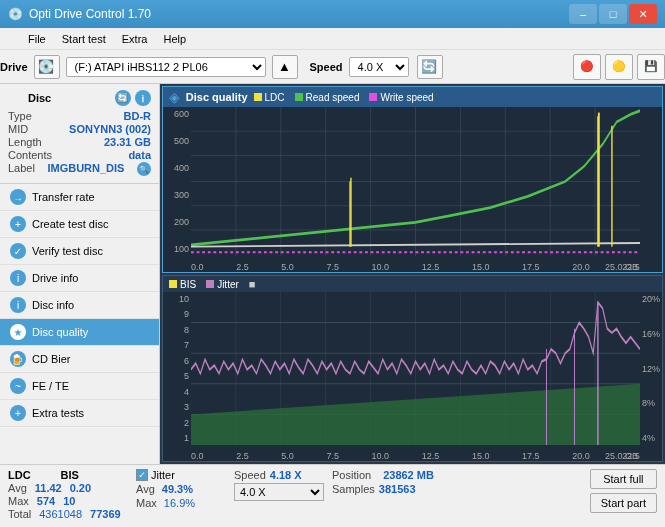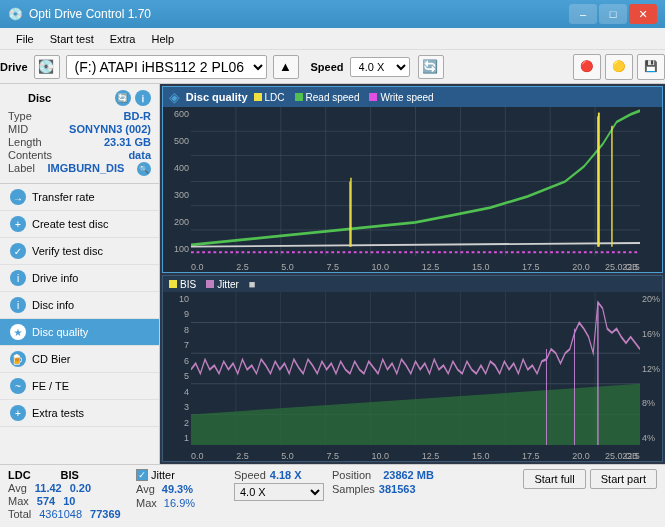--- a/index.html
+++ b/index.html
@@ -20,21 +20,21 @@
     .title-bar-btn.minimize { background: rgba(255,255,255,0.2); color: white; }
     .title-bar-btn.maximize { background: rgba(255,255,255,0.2); color: white; }
     .title-bar-btn.close { background: #e74c3c; color: white; }
 
     
     .menu-bar {
       background: #f0f0f0;
       height: 22px;
       display: flex;
       align-items: center;
-      padding: 0 8px;
+      padding: 0 20px;
       border-bottom: 1px solid #ddd;
     }
     .menu-item {
       padding: 2px 8px;
       cursor: pointer;
       font-size: 11px;
       border-radius: 2px;
     }
 
     
@@ -45,21 +45,21 @@
       align-items: center;
       padding: 0 0;
       border-bottom: 1px solid #ccc;
       gap: 6px;
     }
     .drive-label { font-size: 11px; font-weight: bold; }
     .drive-select {
       border: 1px solid #aaa;
       background: white;
       padding: 2px 4px;
-      font-size: 14px;
+      font-size: 11px;
       border-radius: 2px;
       min-width: 200px;
     }
     .drive-icon-btn {
       width: 26px; height: 24px;
       border: 1px solid #aaa;
       background: #f8f8f8;
       cursor: pointer;
       border-radius: 2px;
       display: flex; align-items: center; justify-content: center;
@@ -516,17 +516,17 @@
     <div style="font-size:11px; display:flex; gap:12px;text-align:center;">
       <span style="color:#444;">Position</span>
       <span style="color:#1a5fba; font-weight:bold;">23862 MB</span>
     </div>
     <div style="font-size:11px; display:flex; gap:4px;">
       <span style="color:#444;">Samples</span>
       <span style="color:#1a5fba; font-weight:bold;">381563</span>
     </div>
   </div>
 
-  <div style="display:flex; flex-direction:row; gap:4px; margin-left:auto;justify-content:flex-end;">
+  <div style="display:flex; flex-direction:column; gap:4px; margin-left:auto;justify-content:flex-end;">
     <button class="action-btn">Start full</button>
     <button class="action-btn">Start part</button>
   </div>
 </div>
 
 </body></html>

